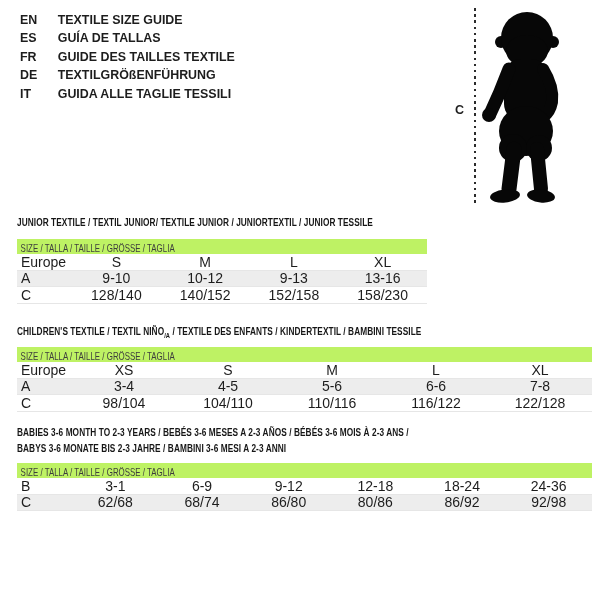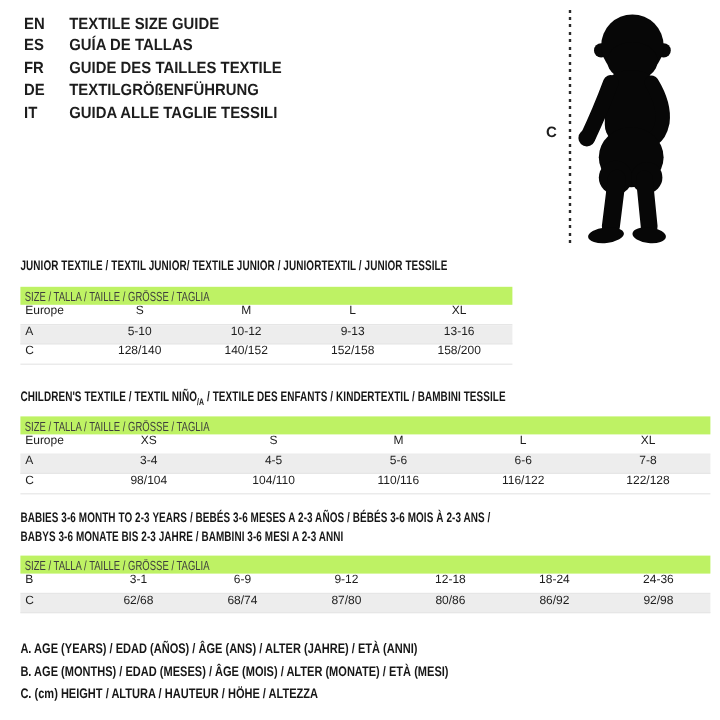--- a/index.html
+++ b/index.html
@@ -33,21 +33,21 @@
   
   .stable { position:absolute; left:17px; }
   .size-bar {
     height:15px; background:#bef264; display:flex; align-items:flex-end; overflow:hidden;
   }
   .size-bar span {
     font-size:11px; color:#3d3d3d; white-space:nowrap; padding-left:5px;
     transform:scaleX(0.72); transform-origin:0 0;
   }
   .trow {
-    display:flex; height:16.5px; align-items:flex-start; font-size:10px;
+    display:flex; height:16.5px; align-items:flex-end; font-size:14px;
     border-bottom:1px solid #e6e6e6; box-sizing:border-box;
   }
   .trow.shaded { background:#ededed; }
   .tlabel { width:55px; padding-left:4px; box-sizing:border-box; }
   .tcell { flex:1; text-align:center; }
 
   
   .notes { position:absolute; left:17px; top:532px; }
   .note-line {
     font-size:11.5px; font-weight:bold; line-height:19px; white-space:nowrap;
@@ -111,31 +111,31 @@
     </div>
     <div class="trow">
       <span class="tlabel">Europe</span>
       <span class="tcell">S</span>
       <span class="tcell">M</span>
       <span class="tcell">L</span>
       <span class="tcell">XL</span>
     </div>
     <div class="trow shaded">
       <span class="tlabel">A</span>
-      <span class="tcell">5-10</span>
+      <span class="tcell">9-10</span>
       <span class="tcell">10-12</span>
       <span class="tcell">9-13</span>
       <span class="tcell">13-16</span>
     </div>
     <div class="trow">
       <span class="tlabel">C</span>
       <span class="tcell">128/140</span>
       <span class="tcell">140/152</span>
       <span class="tcell">152/158</span>
-      <span class="tcell">158/200</span>
+      <span class="tcell">158/230</span>
     </div>
   </div>
 
   <div class="sec-title" style="top:325px;"><span>CHILDREN'S TEXTILE / TEXTIL NIÑO</span><sub>/A</sub><span> / TEXTILE DES ENFANTS / KINDERTEXTIL / BAMBINI TESSILE</span></div>
   <div class="stable" style="top:347px; width:575px;">
     <div class="size-bar">
       <span>SIZE / TALLA / TAILLE / GRÖSSE / TAGLIA</span>
     </div>
     <div class="trow">
       <span class="tlabel">Europe</span>
@@ -177,26 +177,21 @@
       <span class="tcell">6-9</span>
       <span class="tcell">9-12</span>
       <span class="tcell">12-18</span>
       <span class="tcell">18-24</span>
       <span class="tcell">24-36</span>
     </div>
     <div class="trow shaded">
       <span class="tlabel">C</span>
       <span class="tcell">62/68</span>
       <span class="tcell">68/74</span>
-      <span class="tcell">87/80</span>
+      <span class="tcell">86/80</span>
       <span class="tcell">80/86</span>
       <span class="tcell">86/92</span>
       <span class="tcell">92/98</span>
     </div>
   </div>
 
-  <div class="notes">
-    <div class="note-line">A. AGE (YEARS) / EDAD (AÑOS) / ÂGE (ANS) / ALTER (JAHRE) / ETÀ (ANNI)</div>
-    <div class="note-line">B. AGE (MONTHS) / EDAD (MESES) / ÂGE (MOIS) / ALTER (MONATE) / ETÀ (MESI)</div>
-    <div class="note-line">C. (cm) HEIGHT / ALTURA / HAUTEUR / HÖHE / ALTEZZA</div>
-  </div>
 
 </div>
 
 </body></html>

